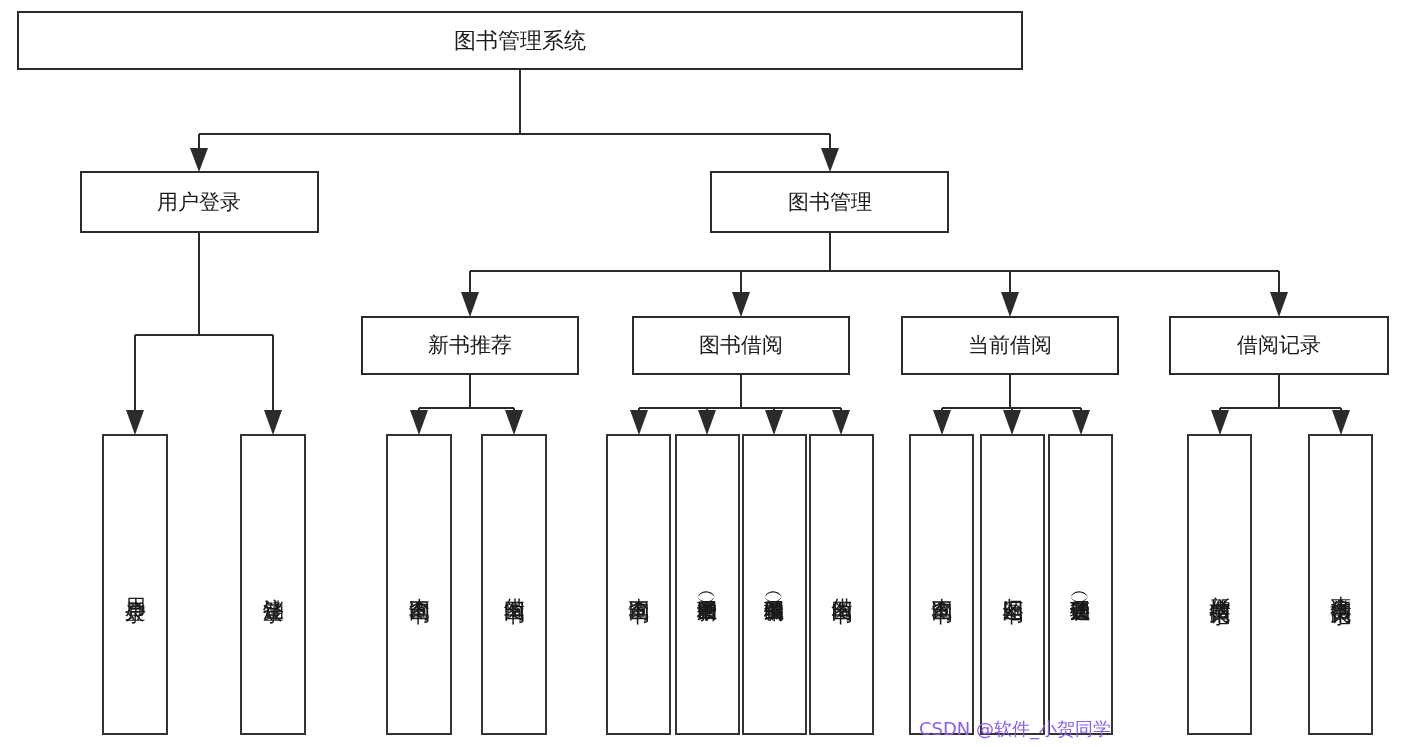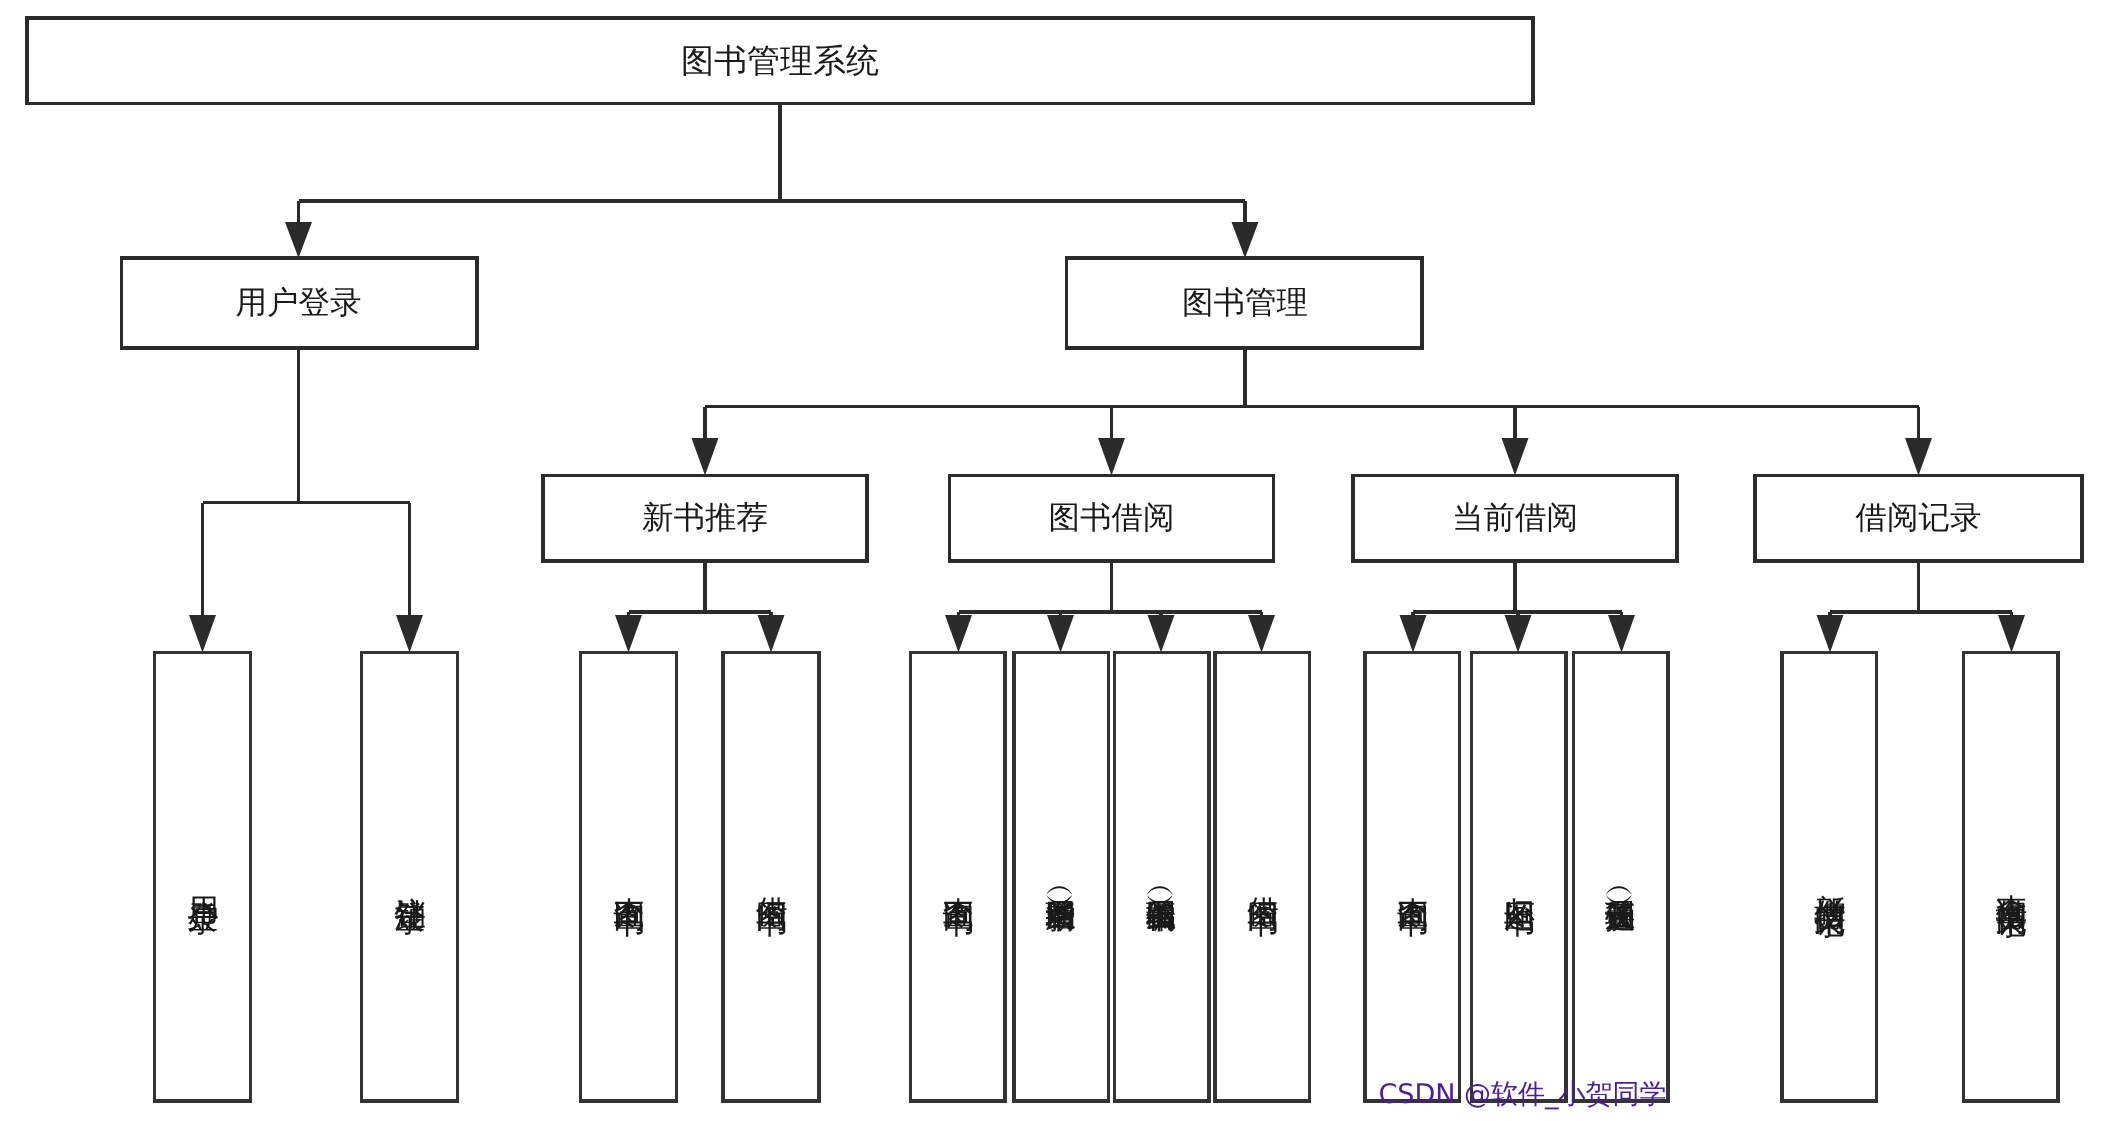--- a/index.html
+++ b/index.html
@@ -85,21 +85,21 @@
   .vlabel.tight {
     letter-spacing: 0px;
     font-size: 20px;
   }
   #watermark {
     position: absolute;
     right: 10px;
     bottom: 6px;
     font-family: "DejaVu Sans", "Liberation Sans", sans-serif;
     font-size: 18px;
-    color: #4c1d95;
+    color: #8b5cf6;
     white-space: nowrap;
     user-select: none;
   }
 </style>
 </head>
 <body>
 
 <div id="diagram-root">
 
   <svg id="diagram-svg" viewBox="0 0 1405 747">

